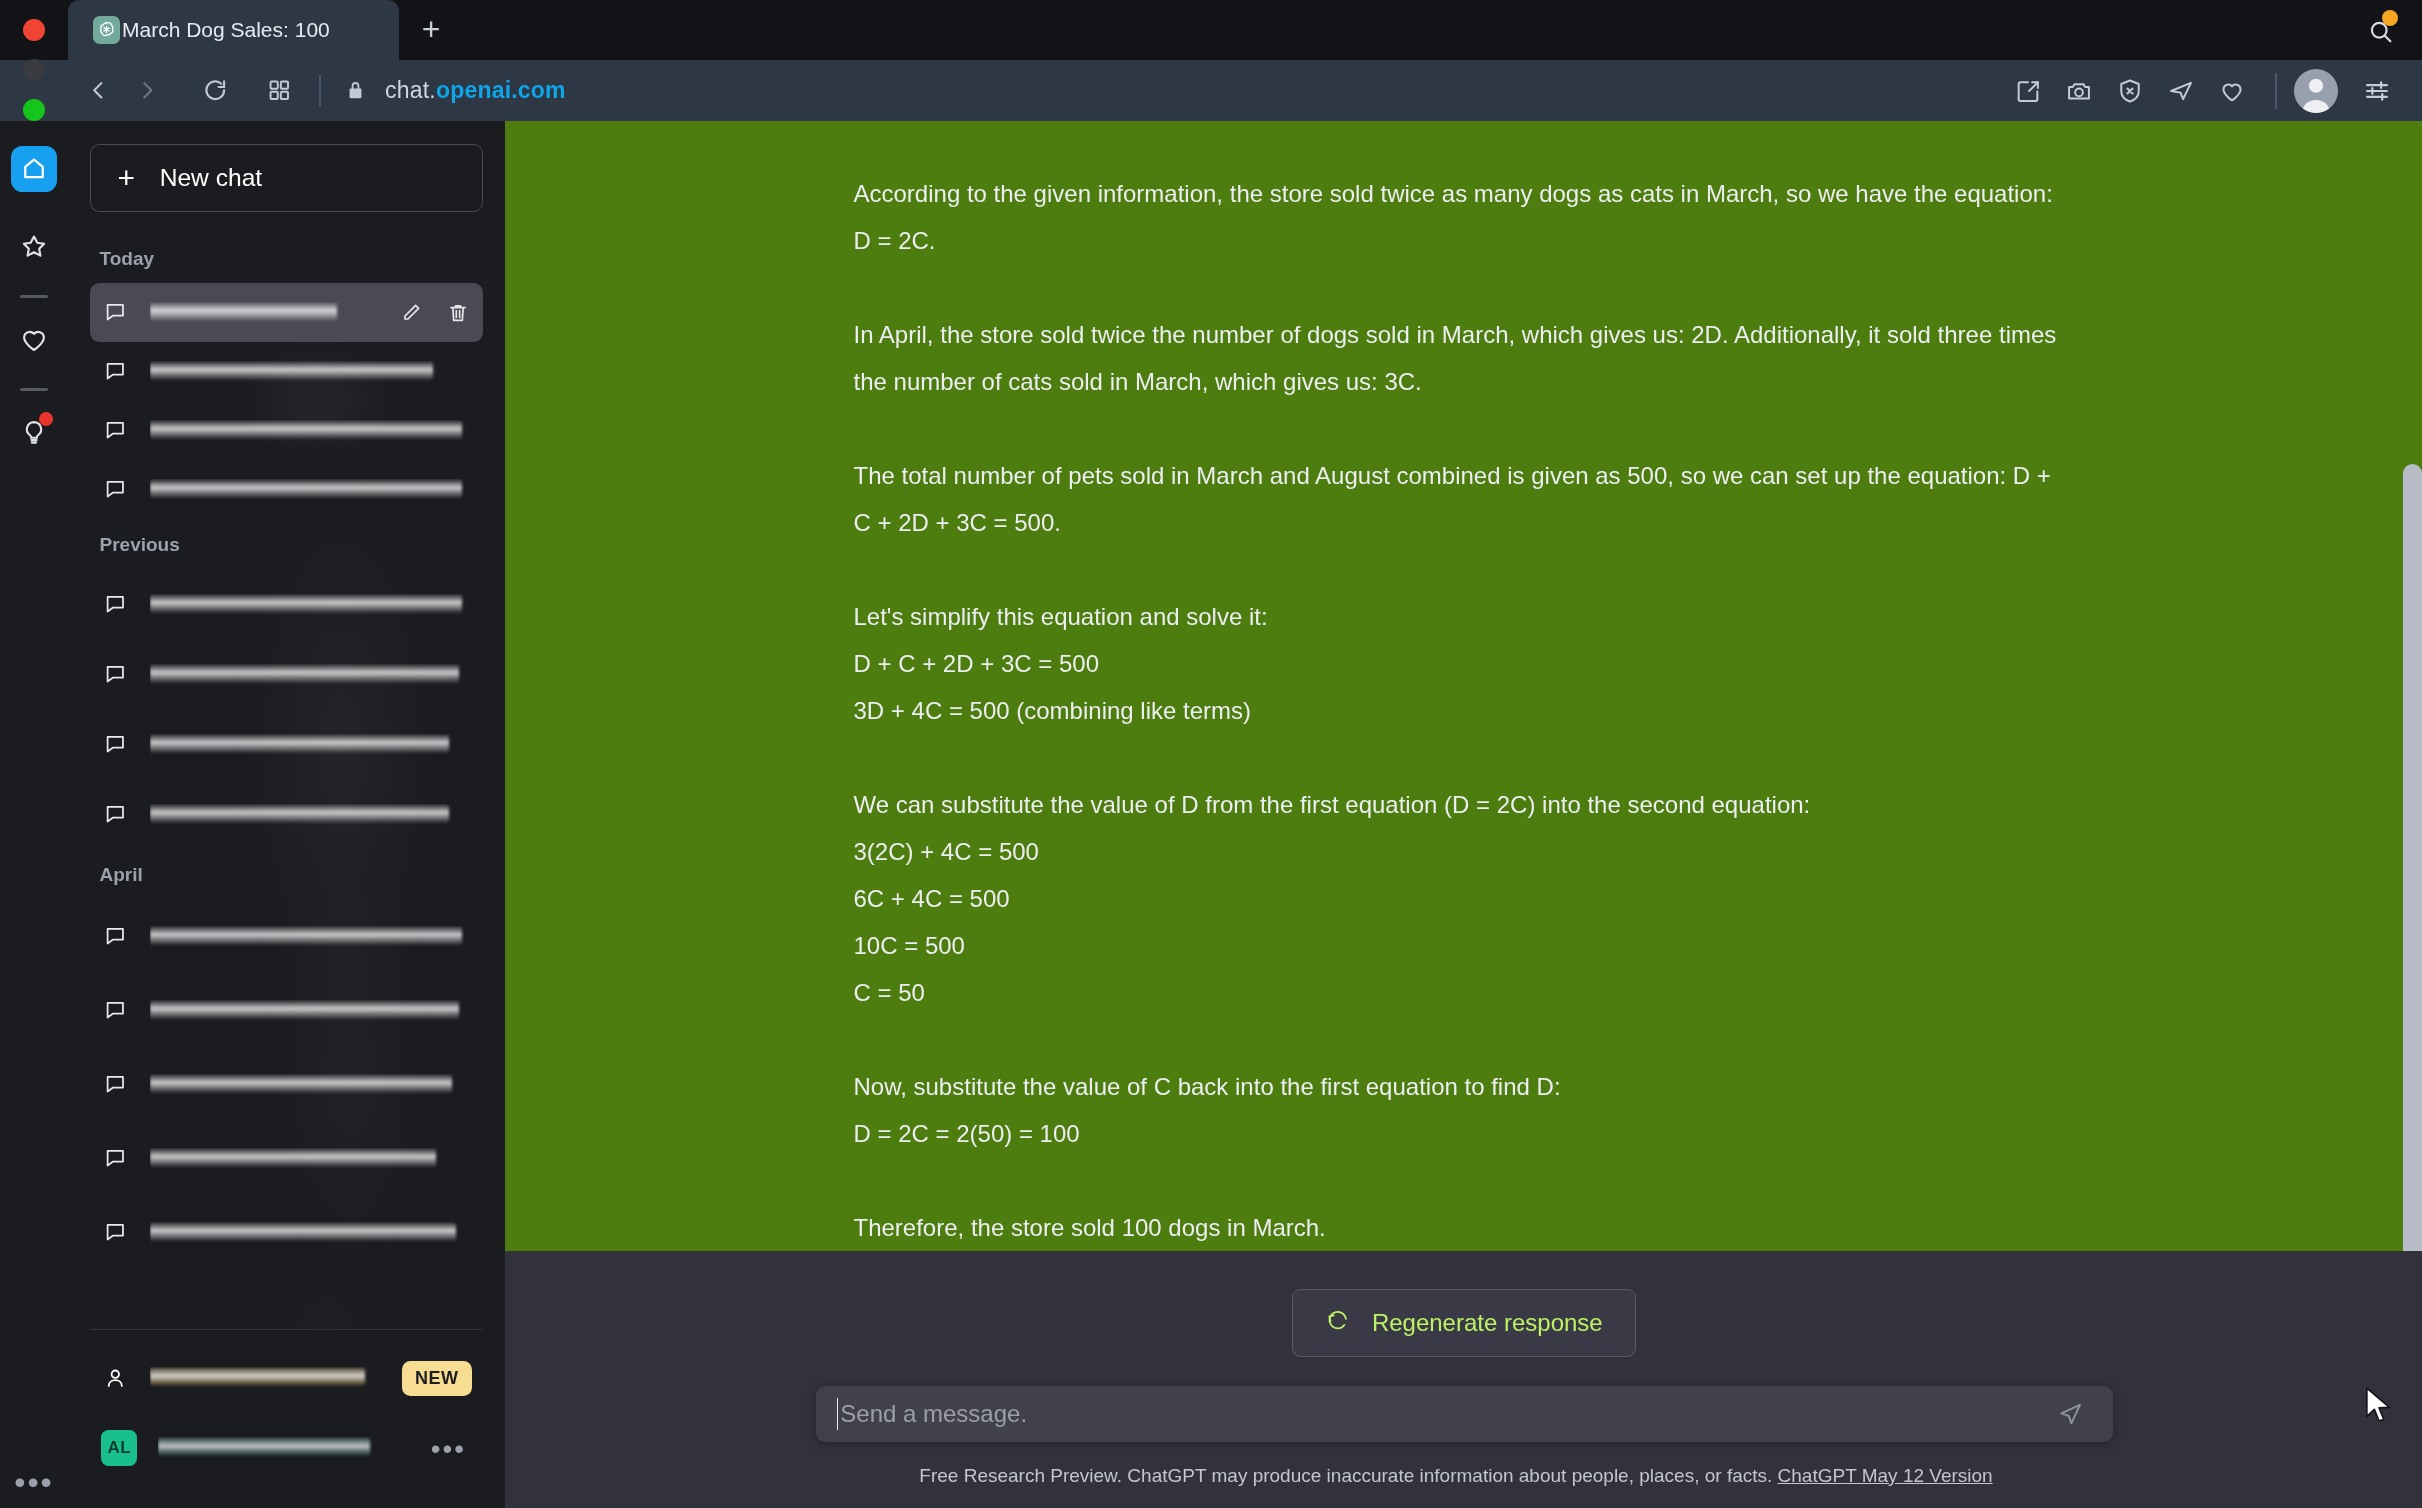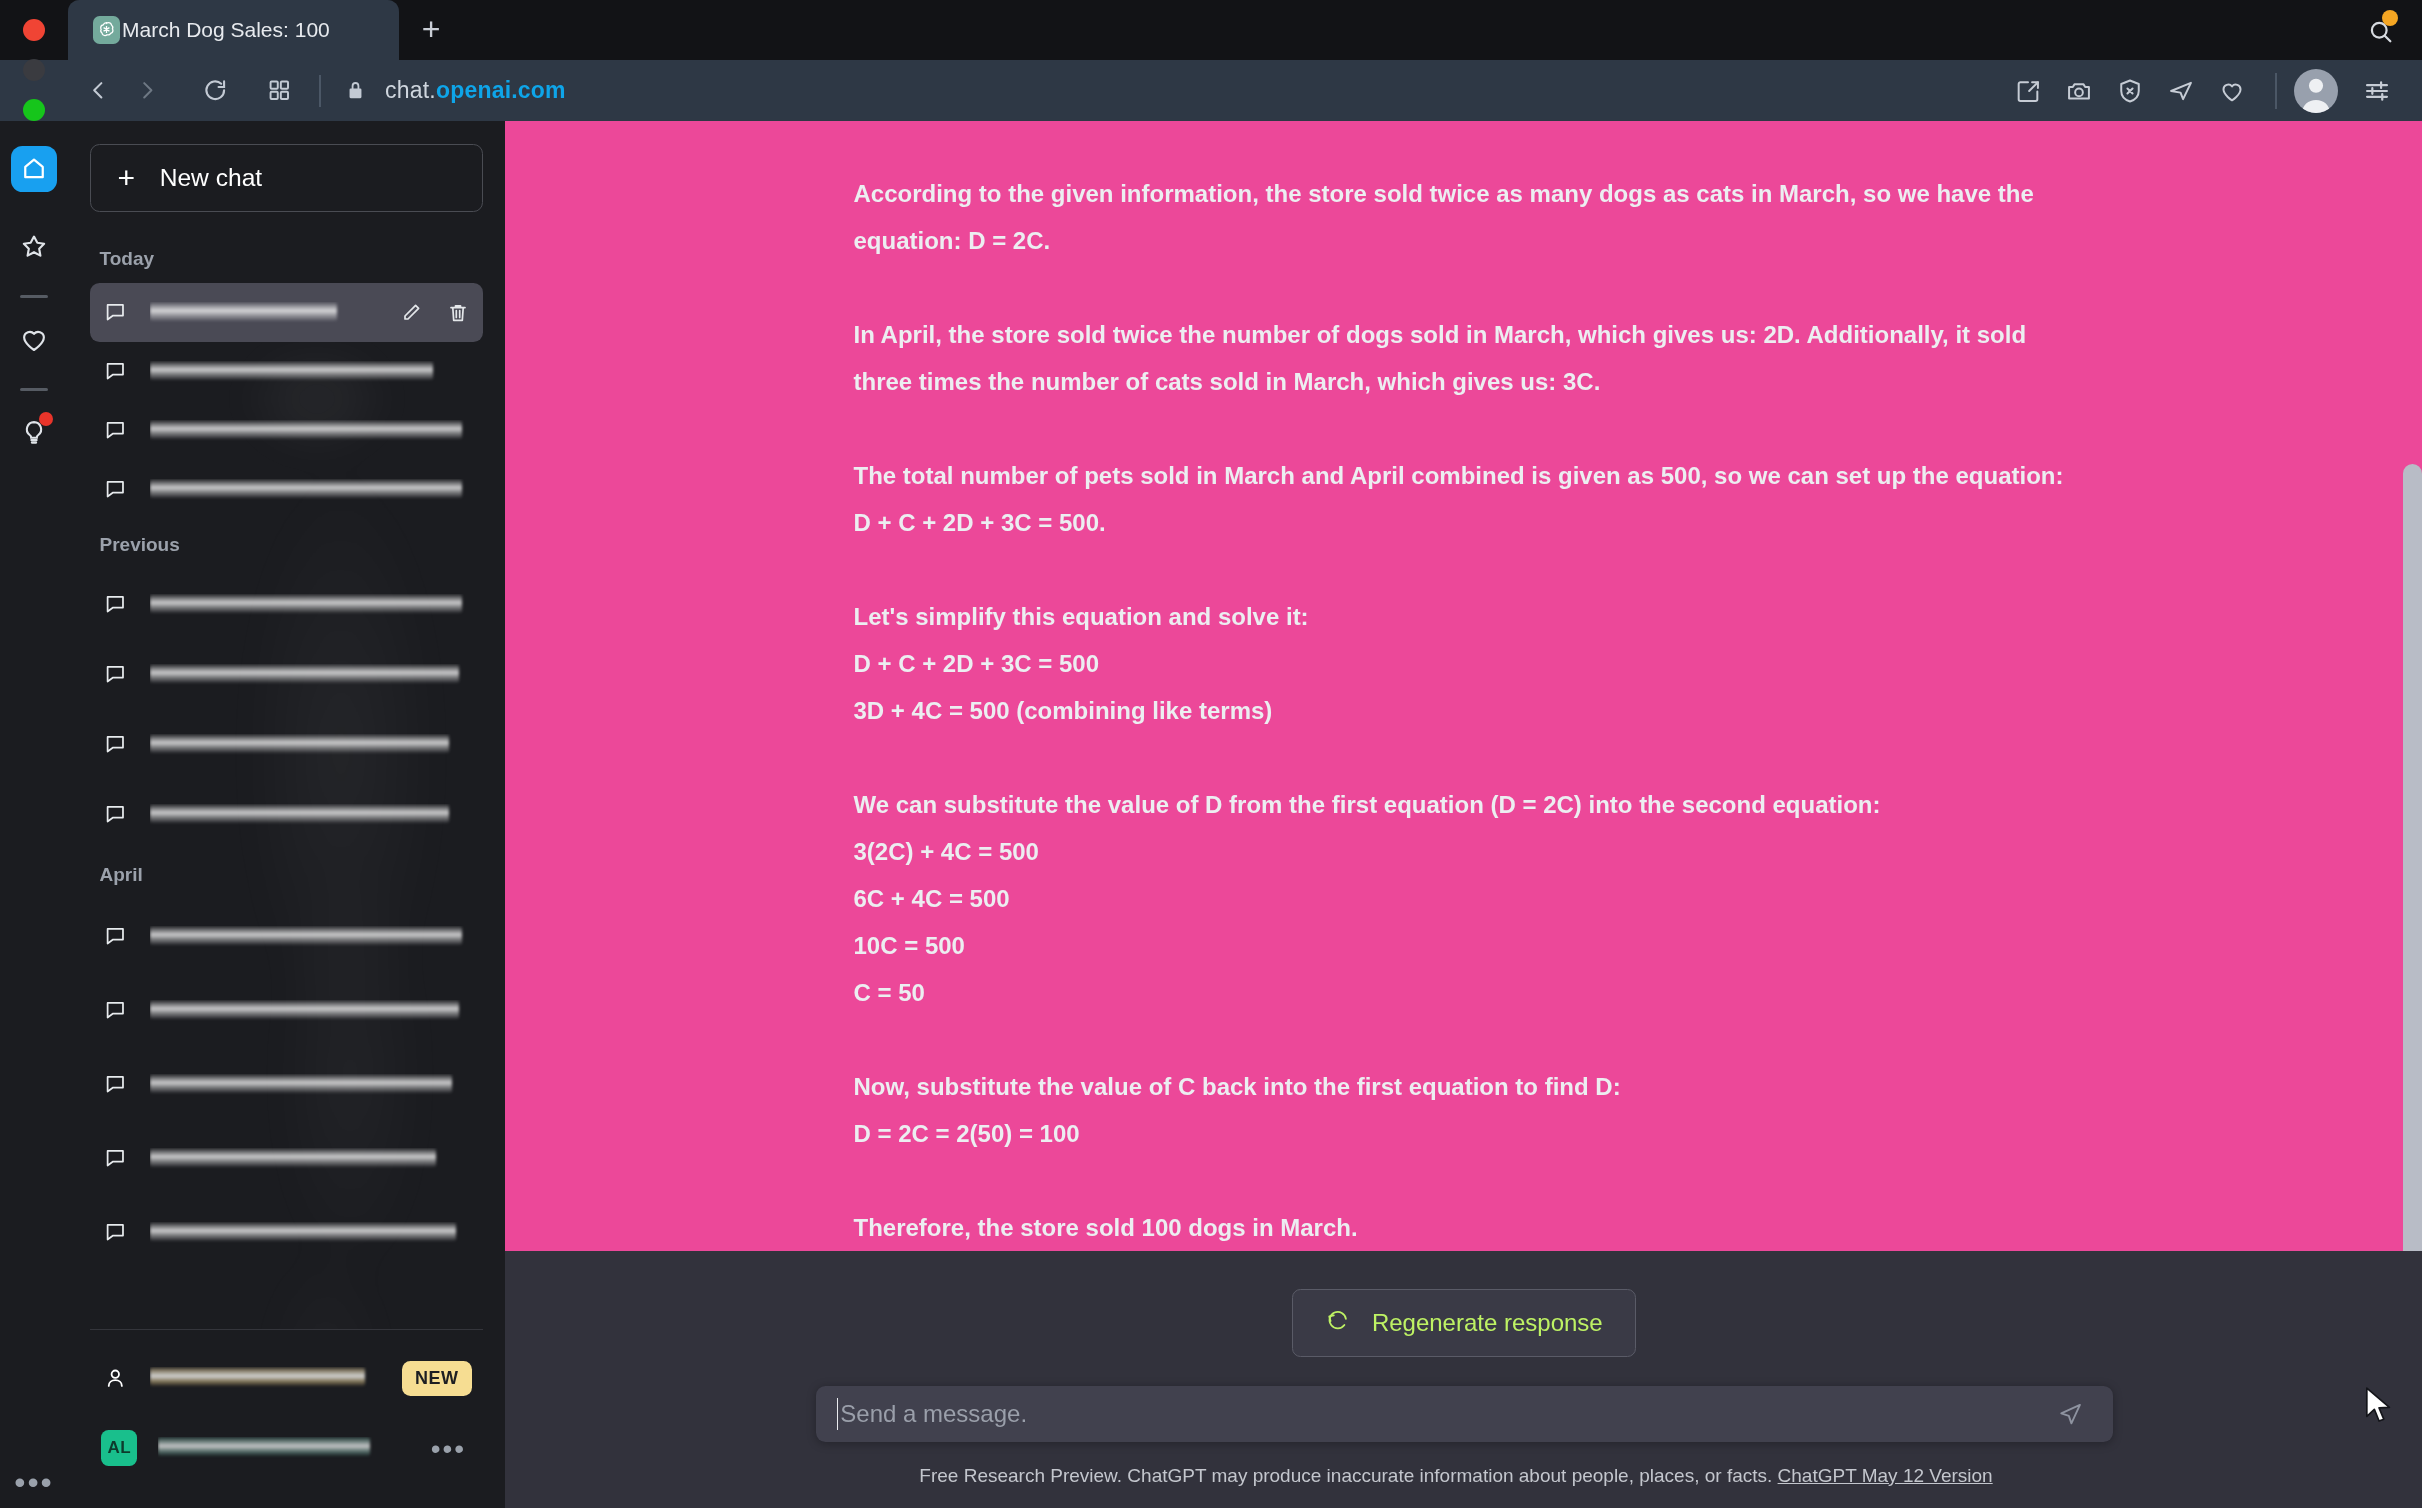--- a/index.html
+++ b/index.html
@@ -395,25 +395,24 @@
   #main {
     flex: 1 1 auto;
     position: relative;
     display: flex;
     flex-direction: column;
     min-width: 0;
     background: #32323c;
   }
   #messages-scroll {
     flex: 1 1 auto;
-    background: #ec4899;
+    background: #4d7c0f;
     overflow: hidden;
     position: relative;
     min-height: 0;
-    font-weight: bold;
   }
   #message-body {
     max-width: 1221px;
     margin: 0 auto;
     padding: 49px 0 28px 0;
     color: #eceef1;
     font-size: 24px;
     line-height: 47px;
   }
   #message-body p { margin: 0 0 47px 0; }
@@ -849,21 +848,21 @@
 
           <p>
             <span class="eqline">According to the given information, the store sold twice as many dogs as cats in March, so we have the equation: D = 2C.</span>
           </p>
 
           <p>
             <span class="eqline">In April, the store sold twice the number of dogs sold in March, which gives us: 2D. Additionally, it sold three times the number of cats sold in March, which gives us: 3C.</span>
           </p>
 
           <p>
-            <span class="eqline">The total number of pets sold in March and April combined is given as 500, so we can set up the equation: D + C + 2D + 3C = 500.</span>
+            <span class="eqline">The total number of pets sold in March and August combined is given as 500, so we can set up the equation: D + C + 2D + 3C = 500.</span>
           </p>
 
           <p>
             <span class="eqline">Let's simplify this equation and solve it:</span>
             <span class="eqline">D + C + 2D + 3C = 500</span>
             <span class="eqline">3D + 4C = 500 (combining like terms)</span>
           </p>
 
           <p>
             <span class="eqline">We can substitute the value of D from the first equation (D = 2C) into the second equation:</span>

